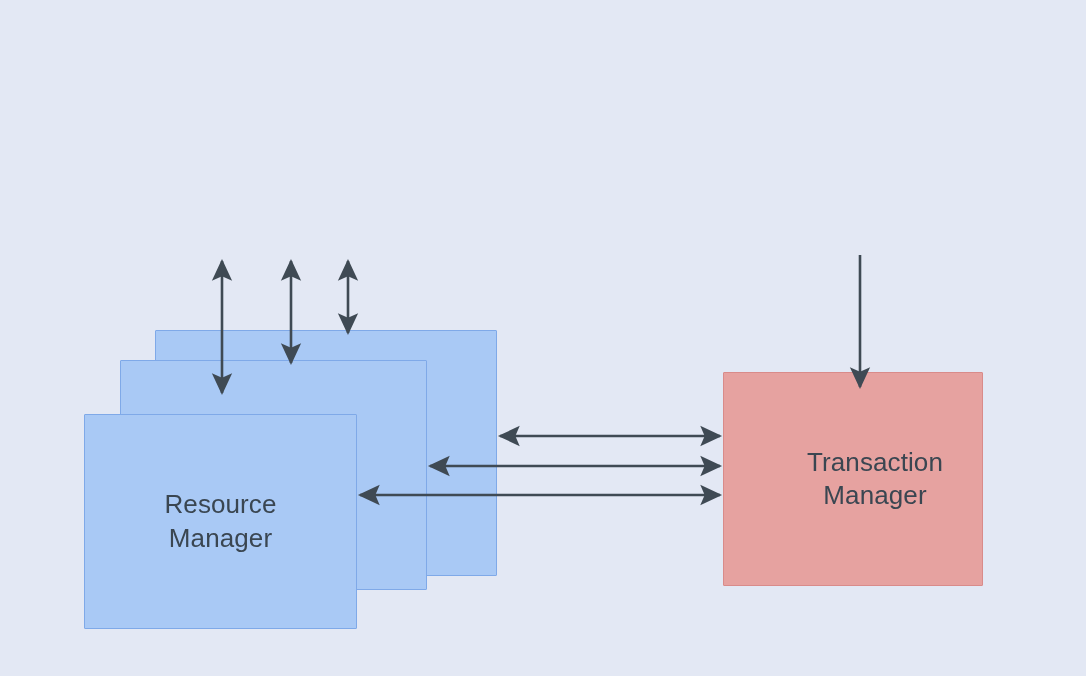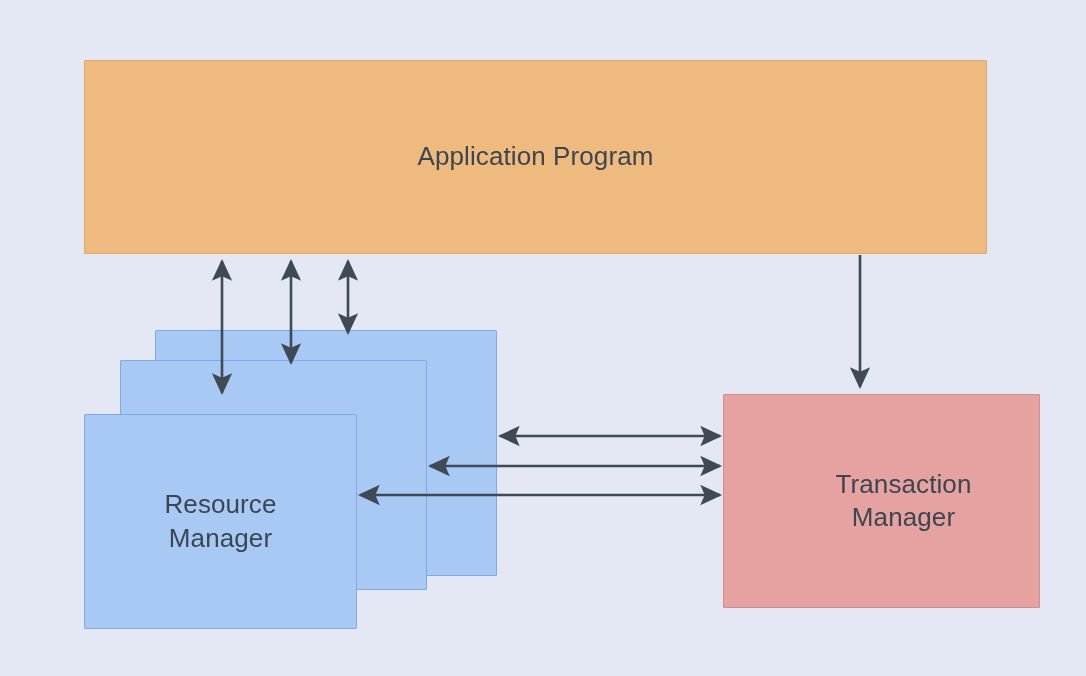--- a/index.html
+++ b/index.html
@@ -70,22 +70,22 @@
     width: 273px;
     height: 215px;
     background: #a9c9f5;
     border: 1.6px solid #7fa9e8;
     z-index: 3;
     margin-top: 24px;
   }
   
   #node-transaction-manager {
     left: 723px;
-    top: 394px;
-    width: 317px;
+    top: 372px;
+    width: 260px;
     height: 214px;
     background: #e6a2a0;
     border: 1.6px solid #d98b8a;
     z-index: 3;
     padding-left: 44px;
   }
   #edge-layer {
     position: absolute;
     left: 0;
     top: 0;
@@ -98,23 +98,20 @@
     stroke: #3f4a54;
     stroke-width: 2.6;
     fill: none;
   }
 </style>
 </head>
 <body>
 
 <div id="diagram-canvas">
 
-  <div class="node" id="node-application-program">
-    <span>Application Program</span>
-  </div>
 
   <div class="rm-layer" id="rm-layer-back"></div>
   <div class="rm-layer" id="rm-layer-middle"></div>
 
   <div class="node" id="node-resource-manager">
     <span>Resource
 Manager</span>
   </div>
 
   <div class="node" id="node-transaction-manager">

